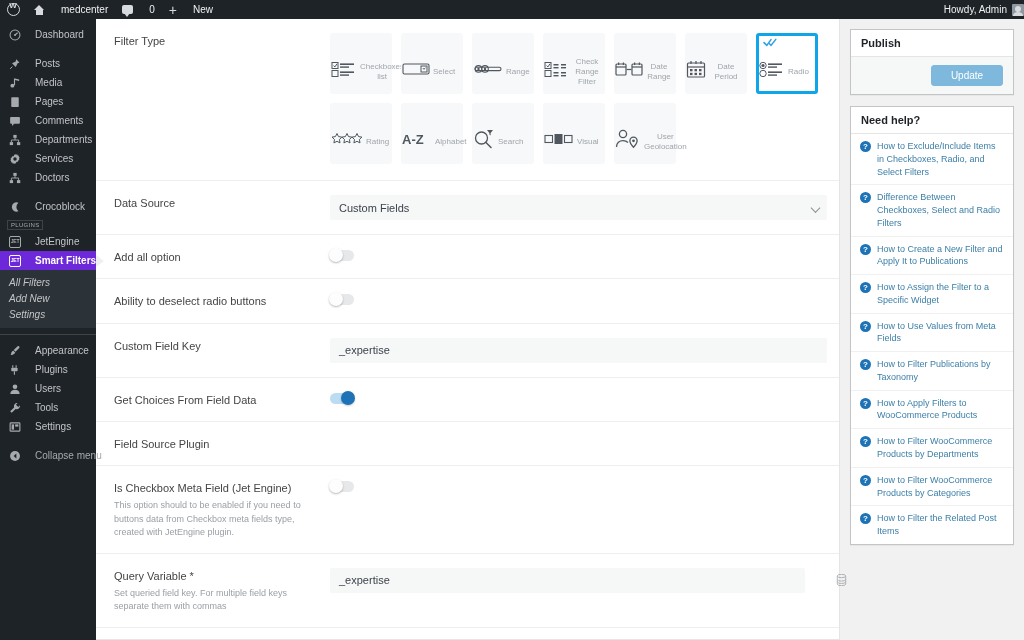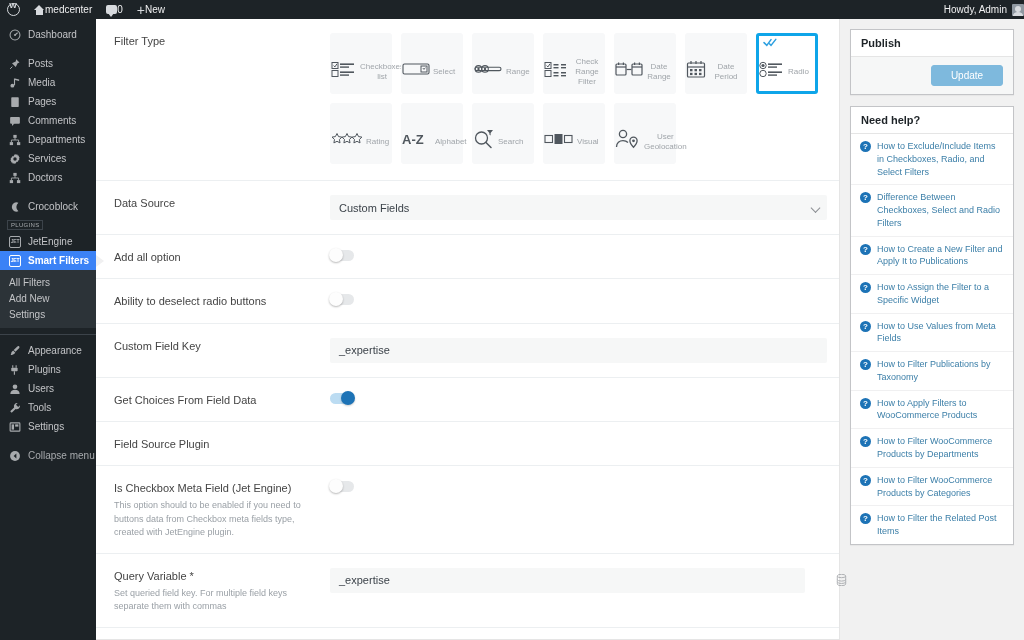--- a/index.html
+++ b/index.html
@@ -13,21 +13,21 @@
   }
 
   
   .adminbar {
     position: absolute; top: 0; left: 0; right: 0; height: 19px;
     background: #1d2327; color: #f0f0f1;
     display: flex; align-items: center;
     font-size: 10px; z-index: 50;
   }
   .ab-item {
-    display: flex; align-items: center; gap: 0;
+    display: flex; align-items: center; gap: 16px;
     padding: 0 7px; height: 19px; color: #f0f0f1;
     white-space: nowrap;
   }
   .ab-right { margin-left: auto; display: flex; align-items: center; }
   .ab-avatar {
     width: 12px; height: 12px; background: #8f98a1; border-radius: 1px;
     margin-left: 5px; position: relative; overflow: hidden;
   }
   .ab-avatar::after {
     content: ""; position: absolute; left: 3px; top: 2px;
@@ -74,32 +74,32 @@
     position: absolute; top: 19px; left: 0; bottom: 0; width: 96px;
     background: #1d2327; color: #c3c4c7; z-index: 40;
     padding-top: 6px;
     font-size: 10px;
   }
   .menu-item {
     display: flex; align-items: center; gap: 7px;
     height: 19px; padding: 0 0 0 9px; color: #c3c4c7;
     white-space: nowrap; cursor: pointer; position: relative;
   }
-  .menu-item .mi-label { line-height: 1; }
+  .menu-item .mi-label { line-height: 1; margin-left: 7px; }
   .menu-item.gap { margin-top: 10px; }
   .menu-item.active {
-    background: #3b82f6; color: #fff; font-weight: bold;
+    background: #6d28d9; color: #fff; font-weight: bold;
   }
   .menu-item.active::after {
     content: ""; position: absolute; right: -8px; top: 4px;
     border-top: 6px solid transparent; border-bottom: 6px solid transparent;
     border-left: 8px solid #f0f0f1;
   }
   .submenu {
-    background: #2c3338; padding: 4px 0 6px 0;
+    background: #2c3338; padding: 4px 0 6px 0; font-style: italic;
   }
   .submenu .sub-item {
     display: block; padding: 2.5px 0 2.5px 9px; color: #c3c4c7;
     font-size: 10px; cursor: pointer;
   }
   .sep {
     height: 1px; background: #3c434a; margin: 6px 0;
   }
   .plug-head {
     font-size: 6px; color: #a7aaad; letter-spacing: .3px;

